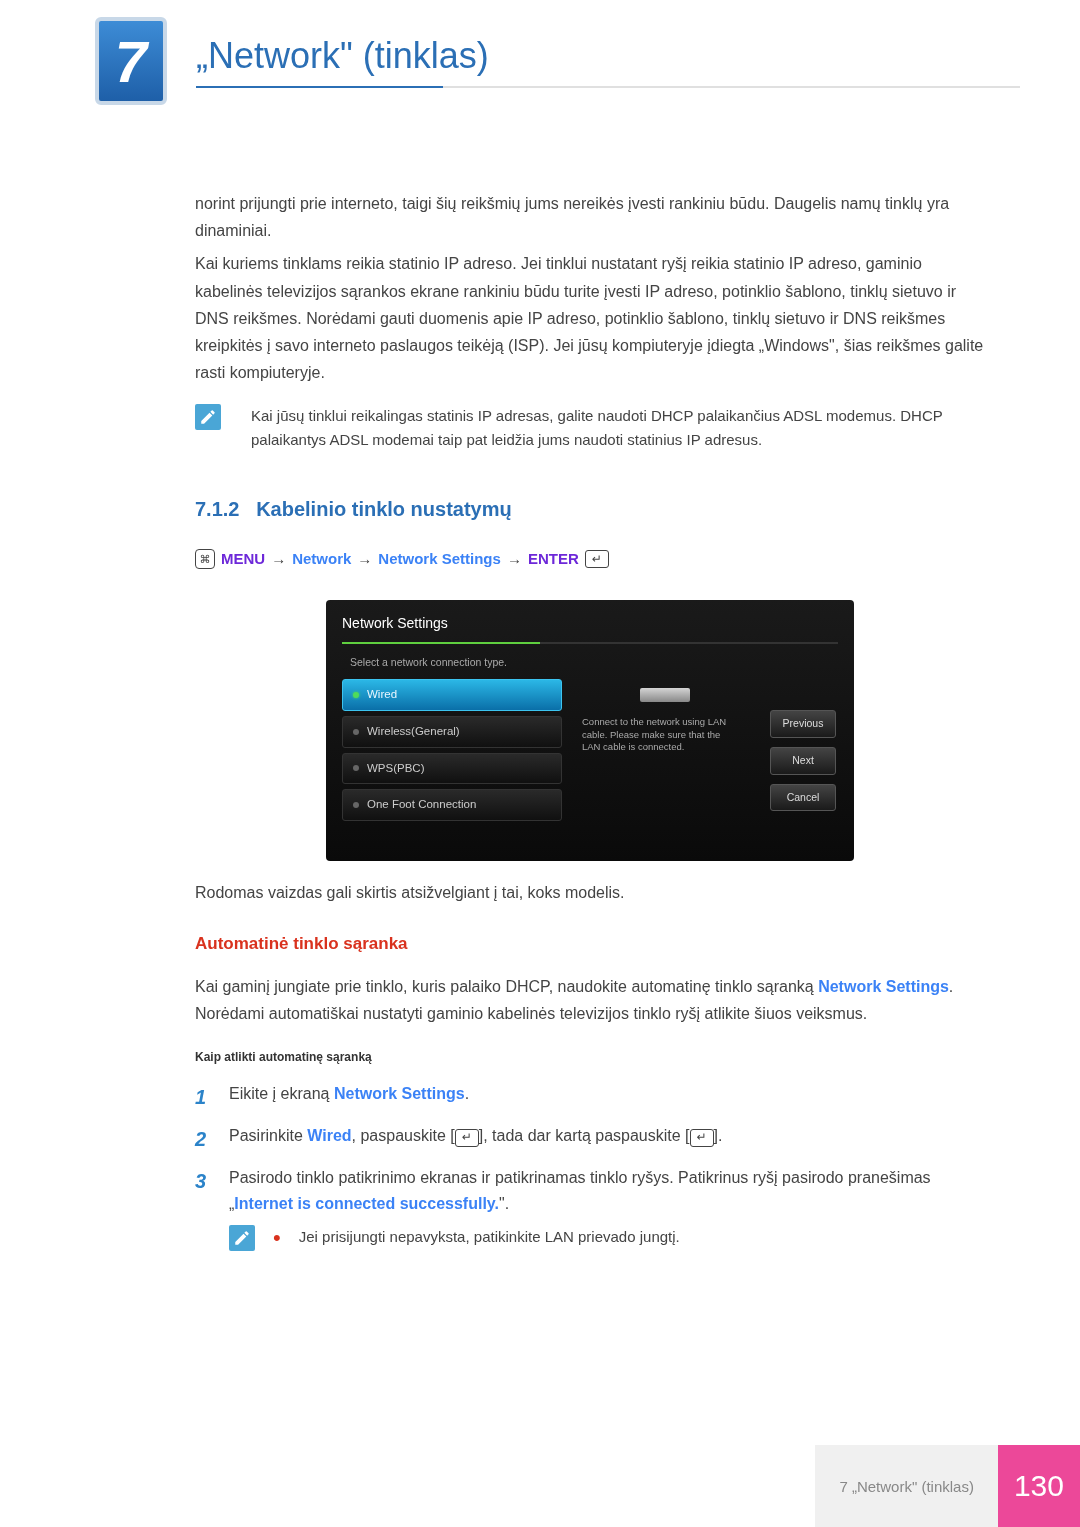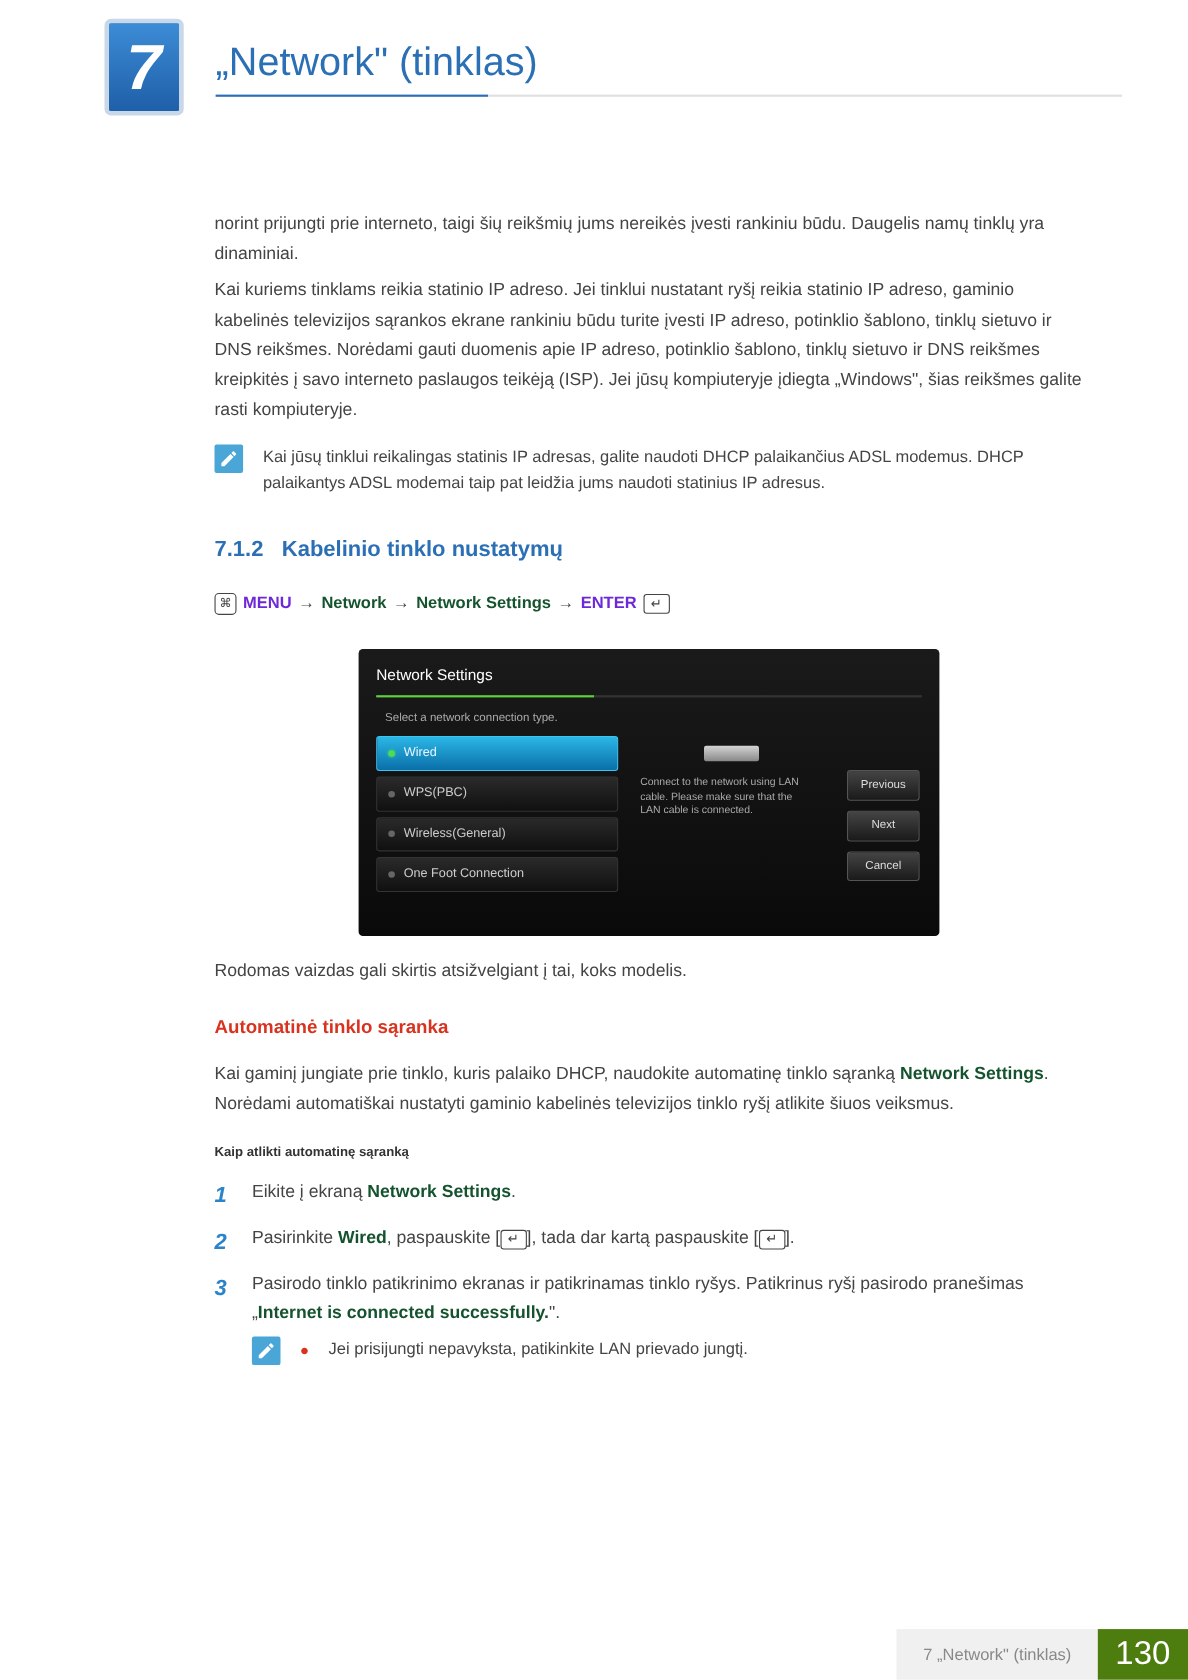--- a/index.html
+++ b/index.html
@@ -49,22 +49,22 @@
   top: 190px;
   left: 195px;
   right: 95px;
   font-size: 16px;
   line-height: 1.7;
   color: #444;
 }
 .content p { margin-bottom: 6px; }
 .note-block {
   display: flex;
-  gap: 18px;
-  margin: 18px 0 30px;
+  gap: 30px;
+  margin: 18px 0 40px;
 }
 .note-icon {
   width: 26px;
   height: 26px;
   background: #4aa6d6;
   border-radius: 2px;
   flex-shrink: 0;
   display: flex;
   align-items: center;
   justify-content: center;
@@ -88,21 +88,21 @@
 .enter-icon {
   display: inline-flex;
   width: 24px;
   height: 18px;
   border: 1.5px solid #444;
   border-radius: 3px;
   align-items: center;
   justify-content: center;
   font-size: 12px;
 }
-.c-red { color: #14532d; font-weight: bold; }
+.c-red { color: #3b82f6; font-weight: bold; }
 .c-gray { color: #6d28d9; font-weight: bold; }
 .arrow { color: #444; }
 
 .osd {
   width: 528px;
   margin: 28px auto 18px;
   background: linear-gradient(to bottom, #1a1a1a, #0a0a0a);
   border-radius: 4px;
   padding: 12px 16px 40px;
   color: #ccc;
@@ -183,25 +183,25 @@
 }
 .footer-label {
   background: #f0f0f0;
   color: #888;
   font-size: 15px;
   padding: 14px 24px;
   display: flex;
   align-items: center;
 }
 .footer-page {
-  background: #4d7c0f;
+  background: #ec4899;
   color: #fff;
   font-size: 30px;
   font-weight: normal;
-  padding: 6px 16px;
+  padding: 24px 16px;
   display: flex;
   align-items: center;
 }
 </style>
 </head>
 <body>
 
 <div class="chapter-tab">7</div>
 <h1 class="page-title">„Network" (tinklas)</h1>
 <div class="title-underline"></div>
@@ -241,25 +241,25 @@
     <div class="osd-title">Network Settings</div>
     <div class="osd-hr"></div>
     <div class="osd-hint">Select a network connection type.</div>
     <div class="osd-list">
       <div class="osd-item selected">
           <span class="radio-dot"></span>
           <span>Wired</span>
         </div>
       <div class="osd-item">
           <span class="radio-dot"></span>
-          <span>WPS(PBC)</span>
+          <span>Wireless(General)</span>
         </div>
       <div class="osd-item">
           <span class="radio-dot"></span>
-          <span>Wireless(General)</span>
+          <span>WPS(PBC)</span>
         </div>
       <div class="osd-item">
           <span class="radio-dot"></span>
           <span>One Foot Connection</span>
         </div>
     </div>
     <div class="osd-port"></div>
     <div class="osd-desc">Connect to the network using LAN cable. Please make sure that the LAN cable is connected.</div>
     <div class="osd-btns">
       <div class="osd-btn">Previous</div>

